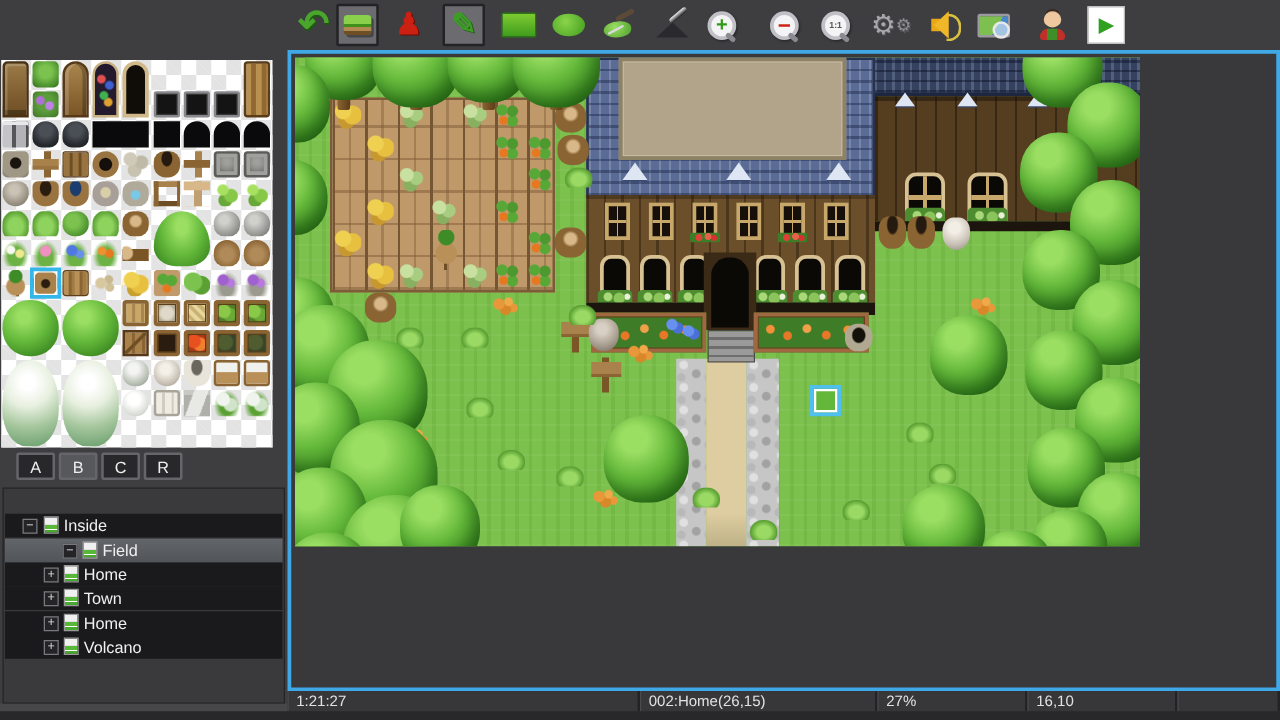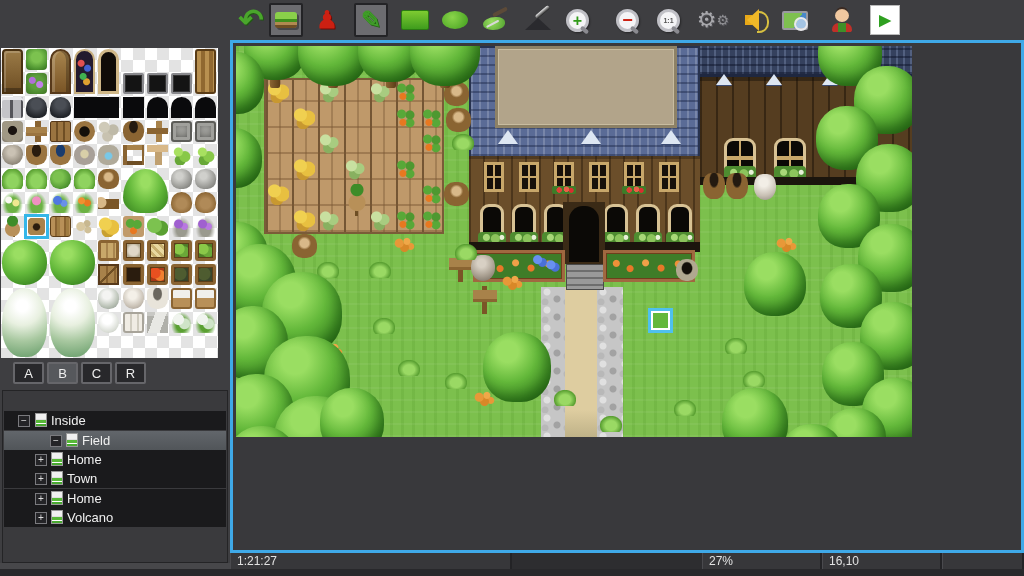--- a/index.html
+++ b/index.html
@@ -631,18 +631,19 @@
         <div class="abs tree" style="left: 586px; top: 296px; width: 62px; height: 64px;"></div>
         <div class="abs tree" style="left: 626px; top: 332px; width: 66px; height: 68px;"></div>
         <div class="abs tree" style="left: 588px; top: 362px; width: 62px; height: 60px;"></div>
         <div class="abs tree" style="left: 546px; top: 378px; width: 60px; height: 56px;"></div>
         <div class="abs" id="cursor" style="left: 412px; top: 262px; width: 25px; height: 25px;"></div>
       </div>
   </div>
   <div id="leftbottom"></div>
   <div id="statusbar">
       <div class="seg" style="left: 0px; width: 282px;">1:21:27</div>
+      <div class="seg" style="left: 282px; width: 190px;">002:Home(26,15)</div>
       <div class="seg" style="left: 472px; width: 120px;">27%</div>
       <div class="seg" style="left: 592px; width: 120px;">16,10</div>
       <div class="seg" style="left: 712px; width: 82px;"></div>
     </div>
   <div id="bottomstrip"></div>
 </div>
 
 </body></html>

